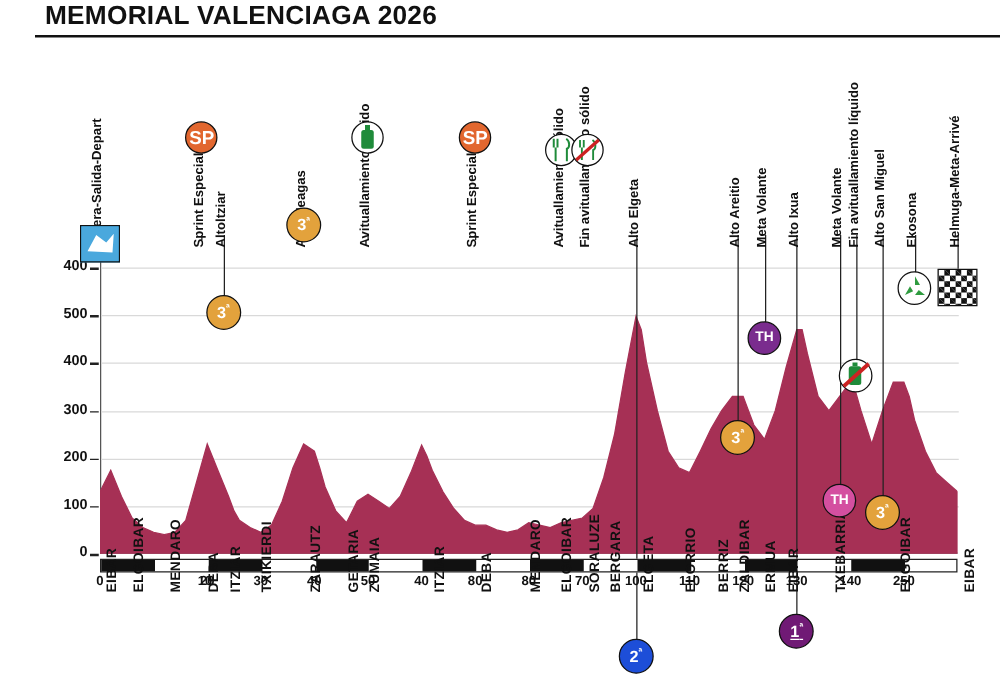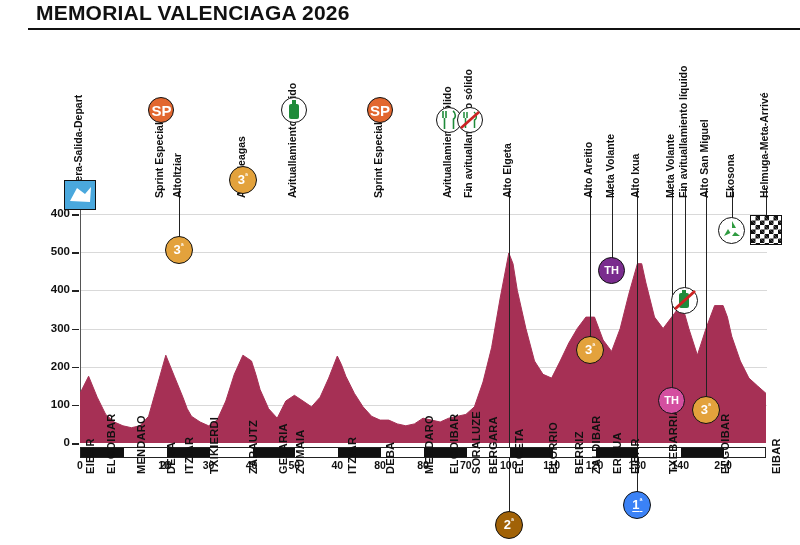--- a/index.html
+++ b/index.html
@@ -82,22 +82,22 @@
   .marker{
     position:absolute;border-radius:50%;
     display:flex;align-items:center;justify-content:center;
     box-sizing:border-box;
     font-weight:bold;color:#fff;
     border:1.5px solid #111;
   }
   .marker .num{font-size:13px;line-height:1;}
   .marker .sup{font-size:8px;vertical-align:super;}
   .m-cat{background:#e3a23c;}
-  .m-cat1{background:#3b82f6;text-decoration:underline;}
-  .m-cat2{background:#a16207;}
+  .m-cat1{background:#701a75;text-decoration:underline;}
+  .m-cat2{background:#1d4ed8;}
   .m-sp{background:#e2672f;color:#fff;font-size:15px;}
   .m-white{background:#ffffff;}
   .m-purple{background:#7a2c8e;}
   .m-pink{background:#d44fa0;}
   .sq{
     position:absolute;border:1.5px solid #111;box-sizing:border-box;
   }
   .flagsq{background:#3f9fd4;}
   
   .checker{

